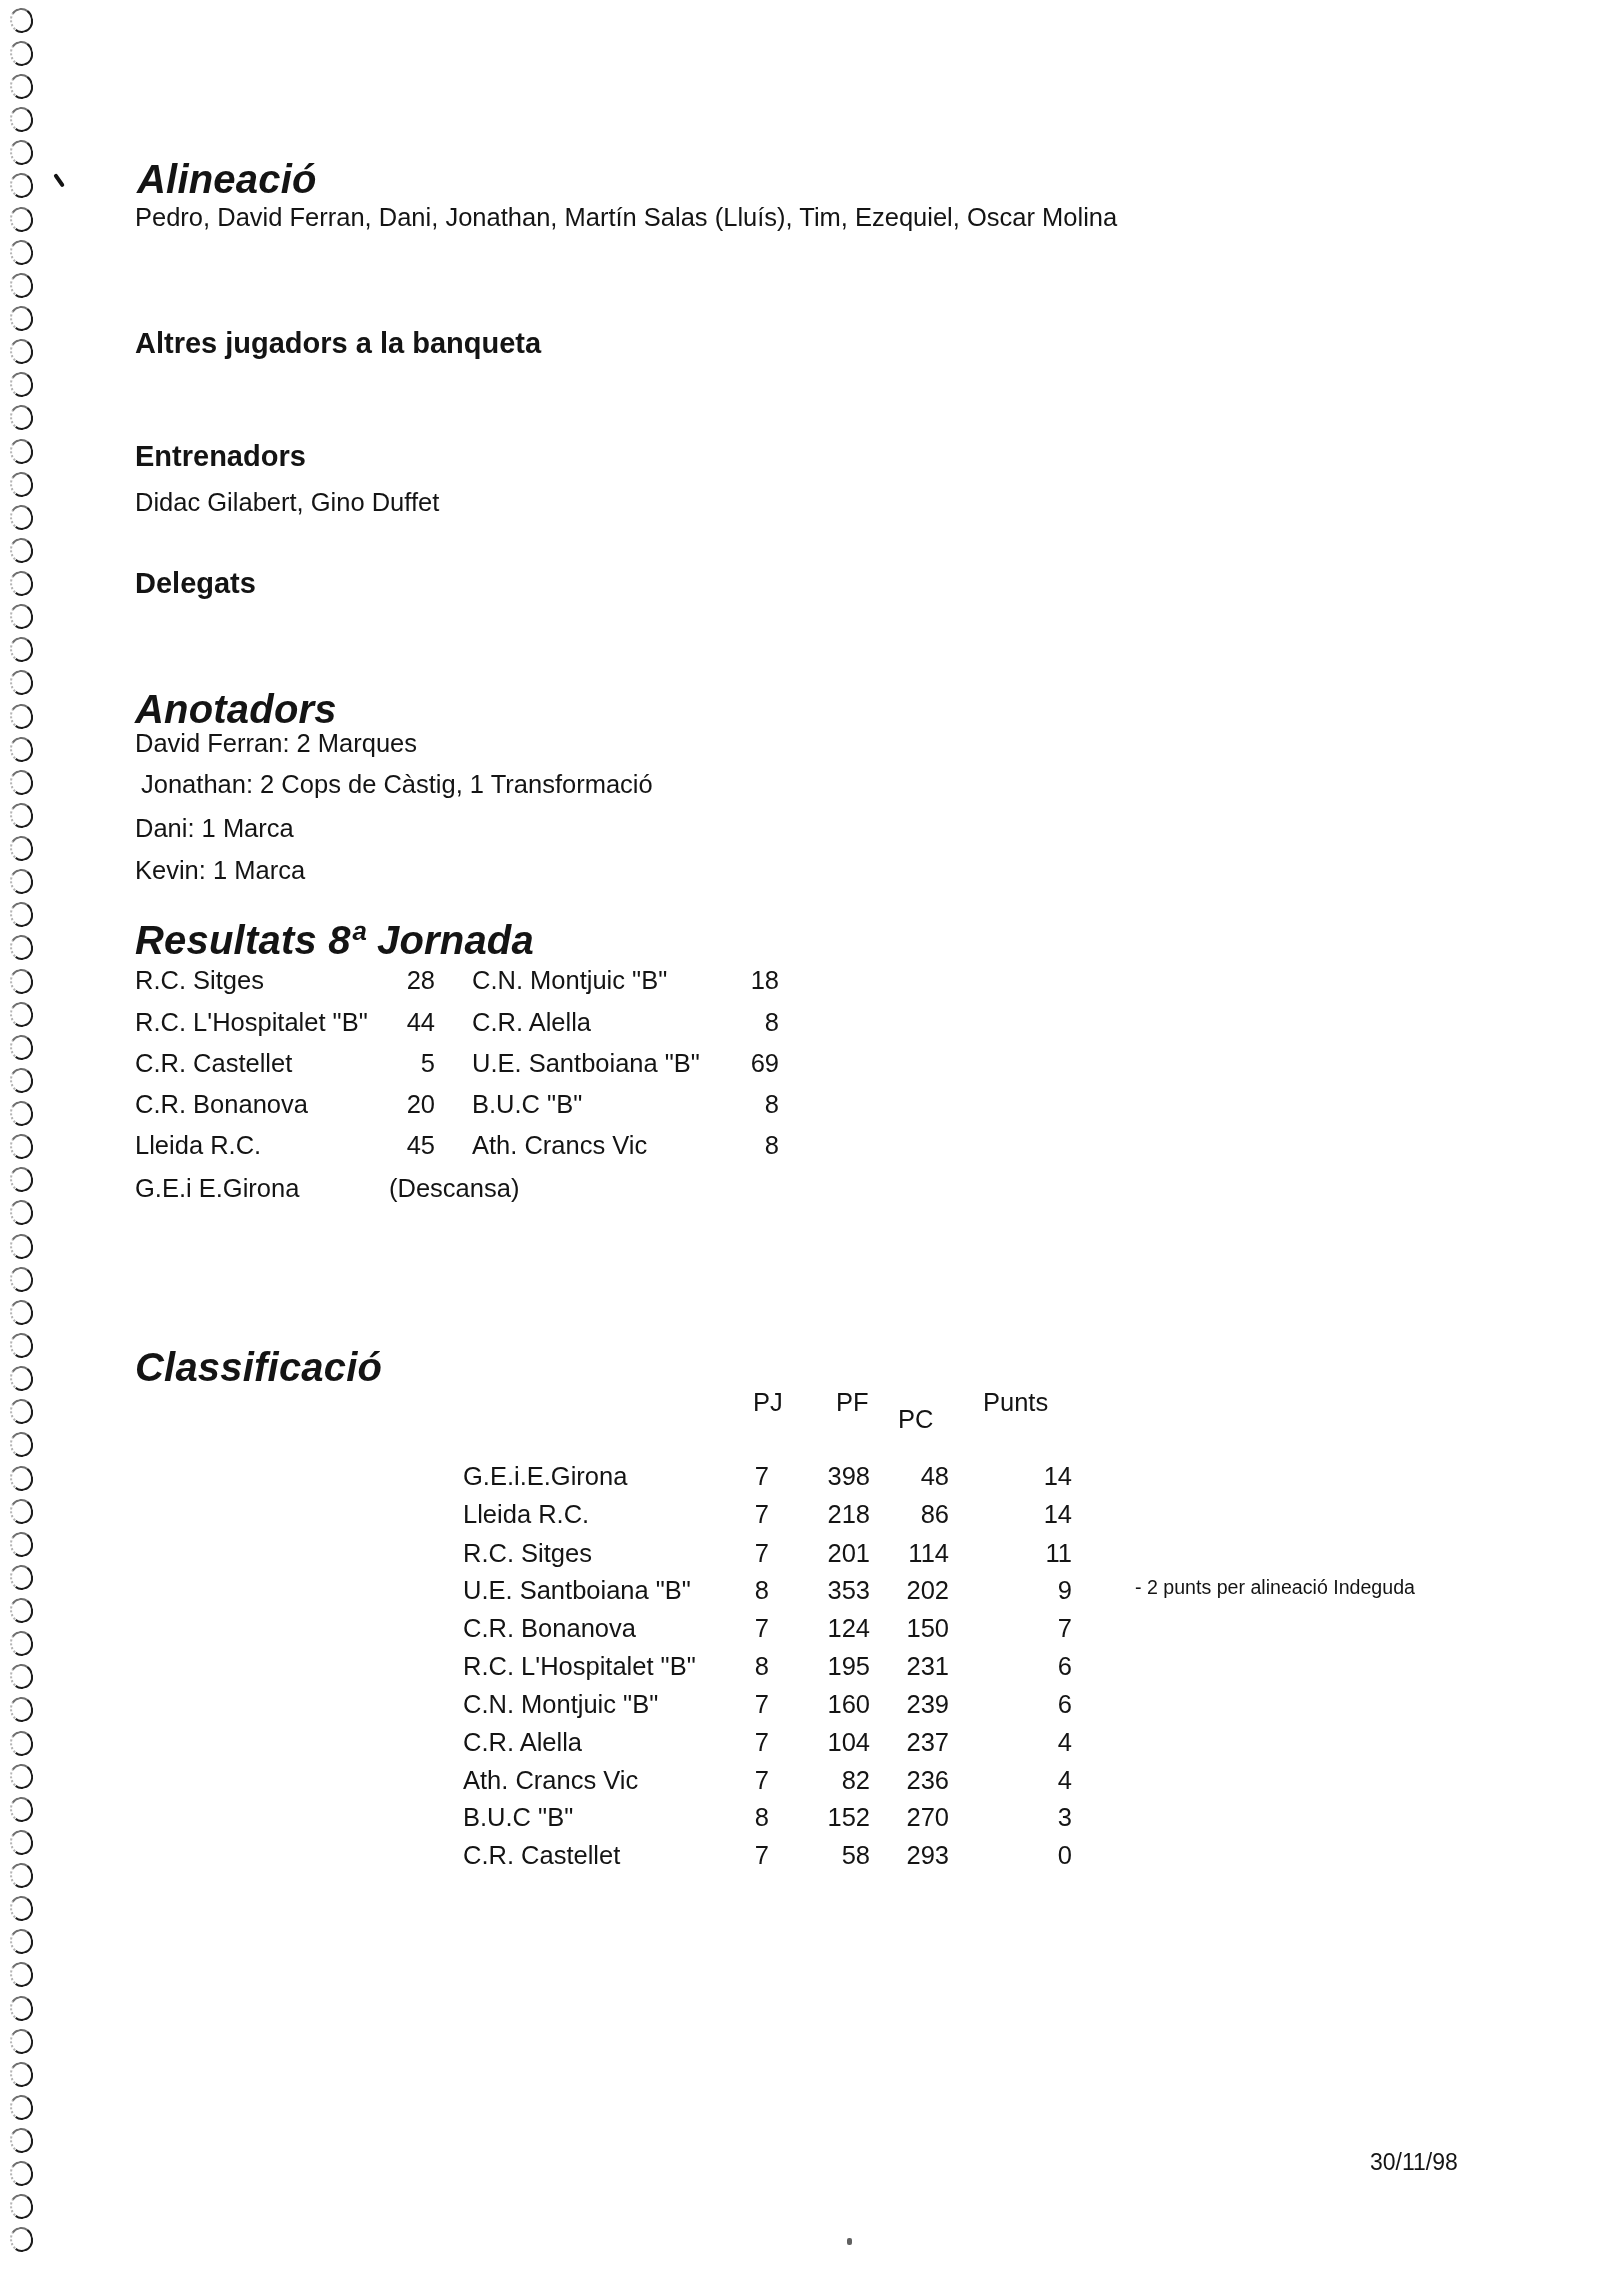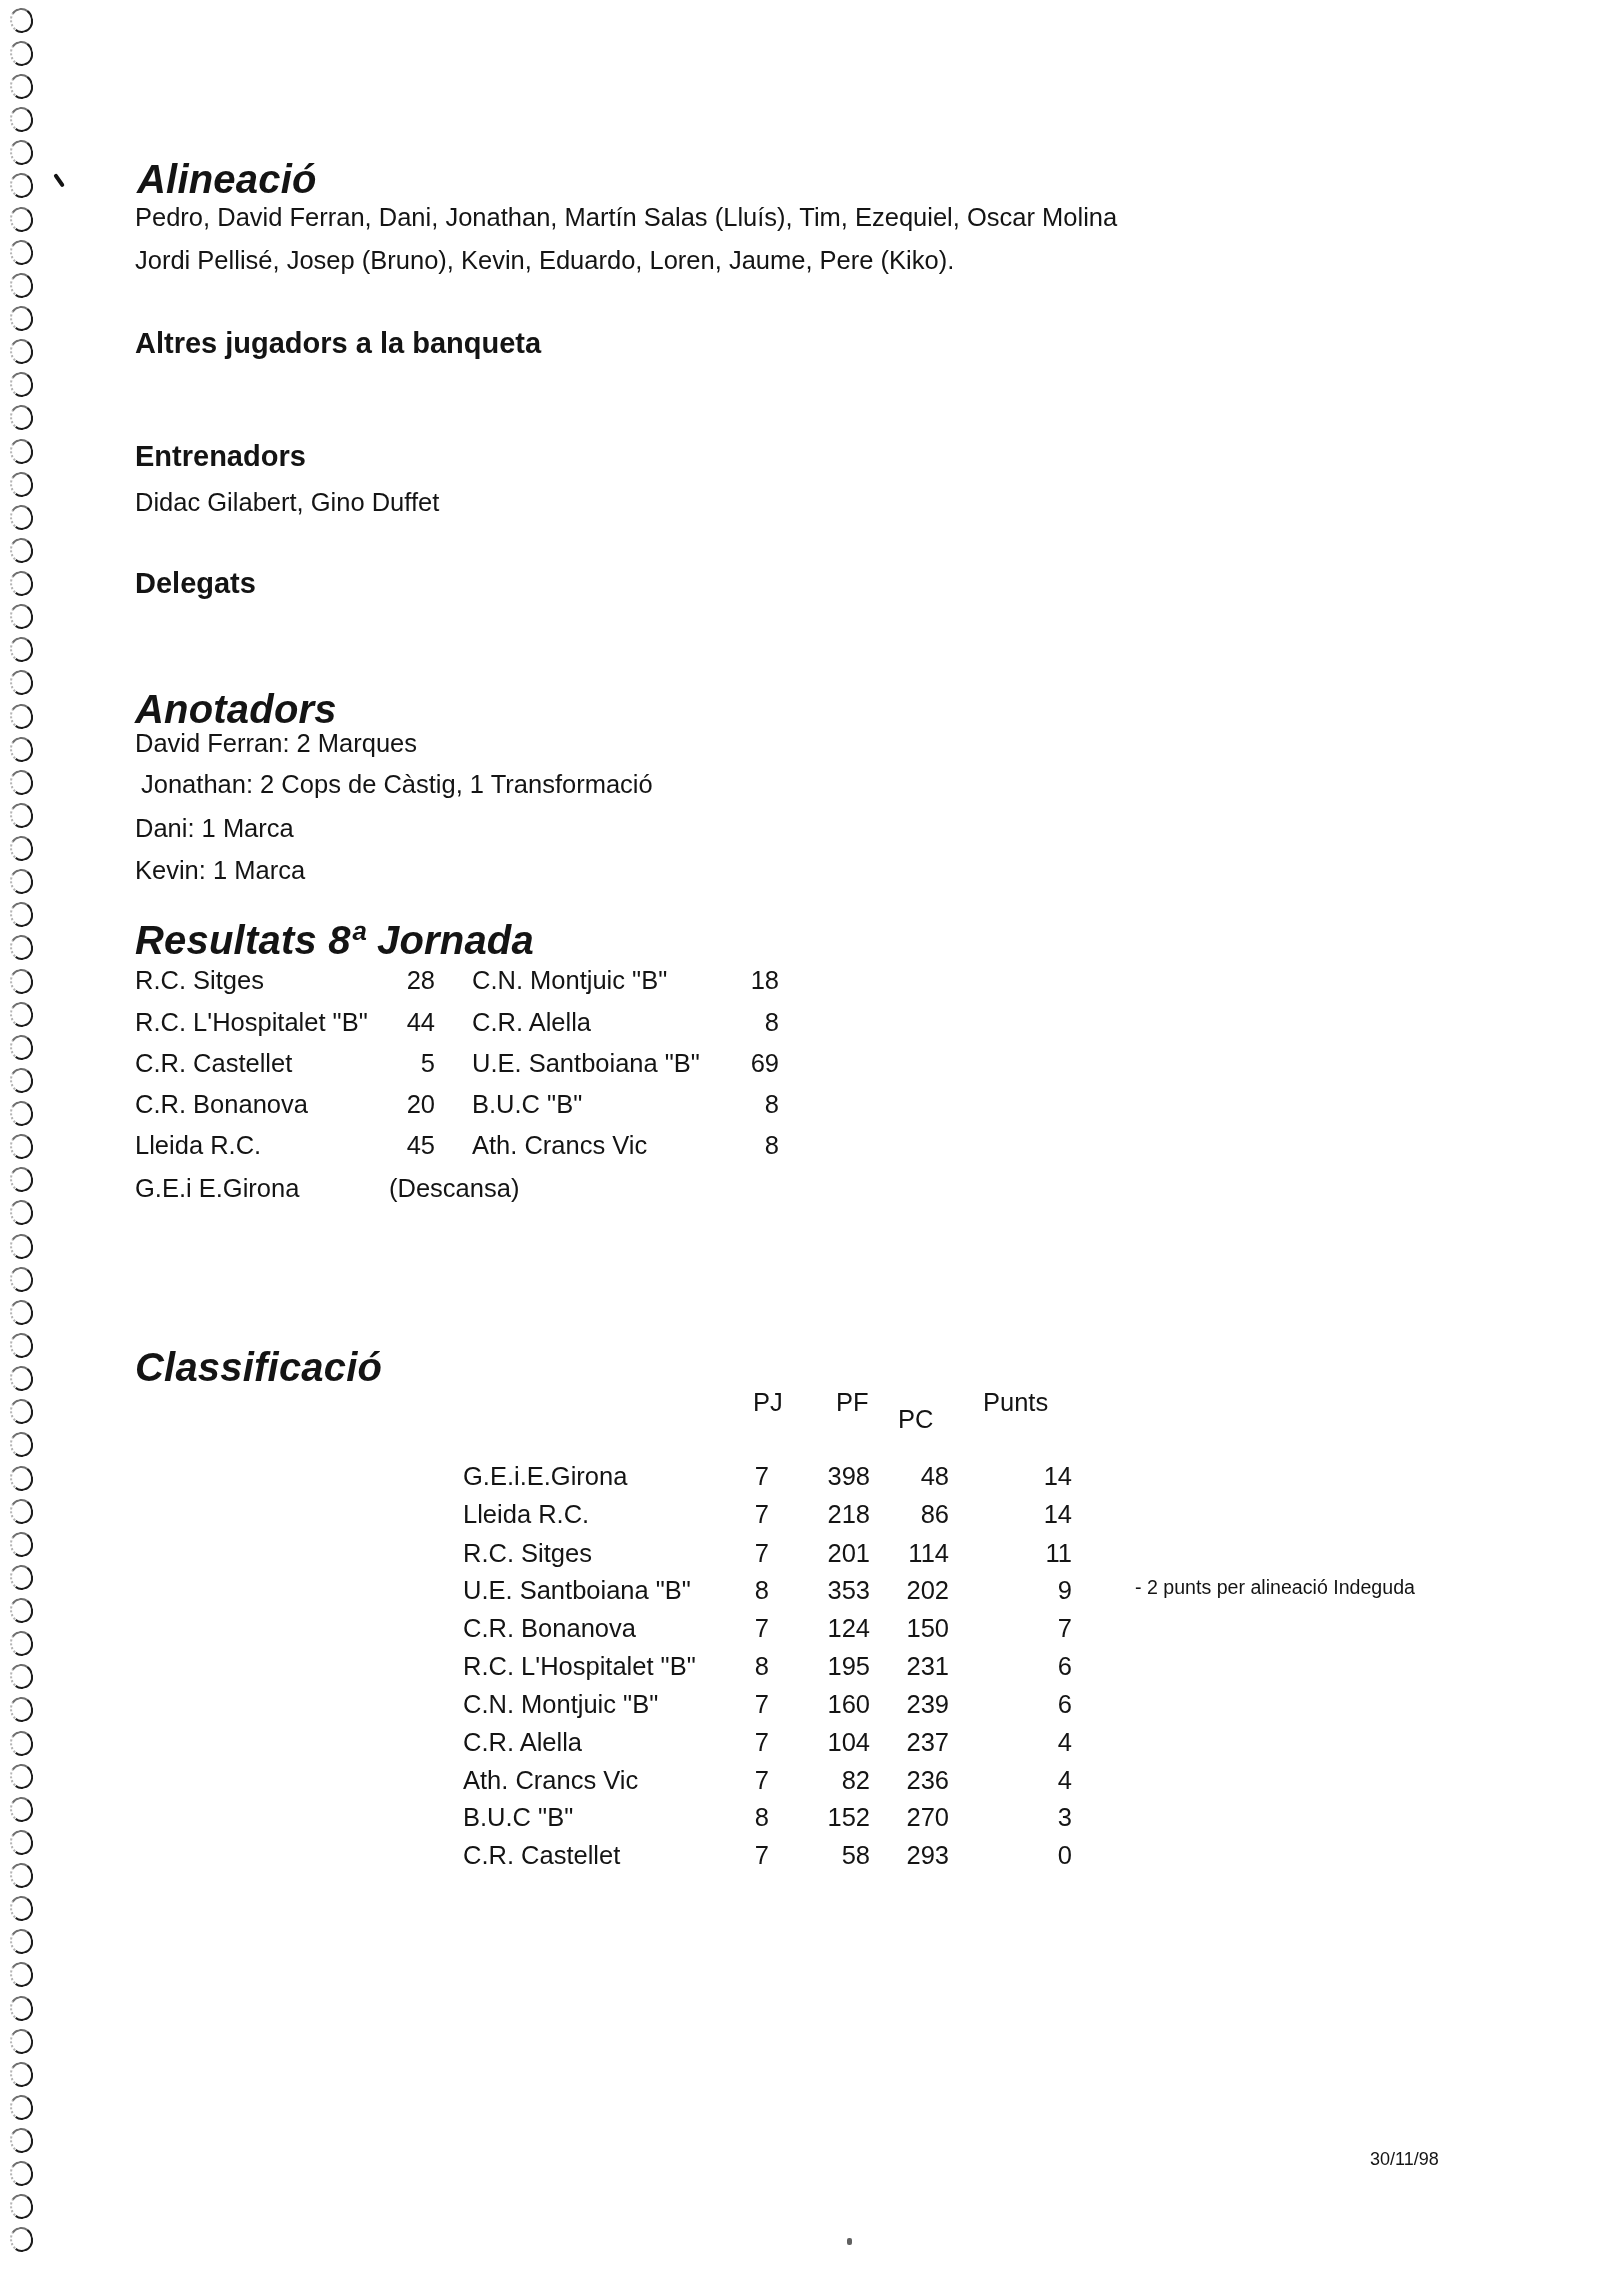--- a/index.html
+++ b/index.html
@@ -68,21 +68,21 @@
   
   .cls-hdr span{position:absolute;font-size:25.5px;white-space:nowrap;}
   .cls-row{position:absolute;left:0;width:100%;height:38px;font-size:25.5px;margin-top:36px;}
   .cls-row span{position:absolute;white-space:nowrap;}
   .c-name{left:463px;}
   .c-pj{left:686px;width:83px;text-align:right;}
   .c-pf{left:779px;width:91px;text-align:right;}
   .c-pc{left:877px;width:72px;text-align:right;}
   .c-punts{left:980px;width:92px;text-align:right;}
   .c-note{left:1135px;font-size:19.6px;}
-  .date-txt{font-size:18px;}
+  .date-txt{font-size:23px;}
 </style>
 </head>
 <body>
 
 <div class="page">
 
   <div id="binding">
       <span class="ring" style="top: 7.8px;"></span>
       <span class="ring" style="top: 41px;"></span>
       <span class="ring" style="top: 74px;"></span>
@@ -150,21 +150,20 @@
       <span class="ring" style="top: 2128px;"></span>
       <span class="ring" style="top: 2161px;"></span>
       <span class="ring" style="top: 2194px;"></span>
       <span class="ring" style="top: 2227px;"></span>
     </div>
   <div class="tick"></div>
   <div class="speck"></div>
 
   <div class="abs h-ital" style="left:137px;top:156px;">Alineació</div>
   <div class="abs body-txt" style="left:135px;top:203px;">Pedro, David Ferran, Dani, Jonathan, Martín Salas (Lluís), Tim, Ezequiel, Oscar Molina</div>
-  <div class="abs body-txt" style="left:135px;top:246px;">Jordi Pellisé, Josep (Bruno), Kevin, Eduardo, Loren, Jaume, Pere (Kiko).</div>
 
   <div class="abs h-bold" style="left:135px;top:327px;">Altres jugadors a la banqueta</div>
 
   <div class="abs h-bold" style="left:135px;top:440px;">Entrenadors</div>
   <div class="abs body-txt" style="left:135px;top:488px;">Didac Gilabert, Gino Duffet</div>
 
   <div class="abs h-bold" style="left:135px;top:567px;">Delegats</div>
 
   <div class="abs h-ital" style="left:135px;top:686px;">Anotadors</div>
   <div class="abs body-txt" style="left:135px;top:729px;">David Ferran: 2 Marques</div>

